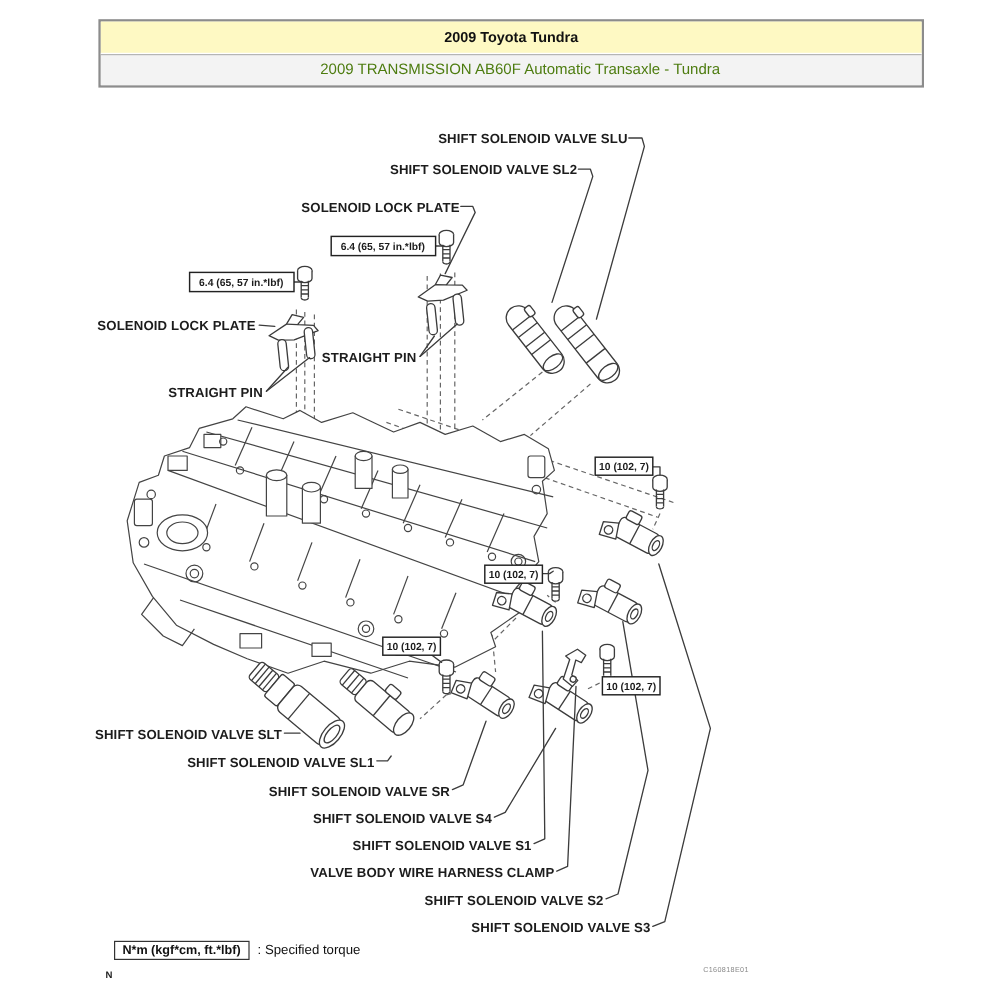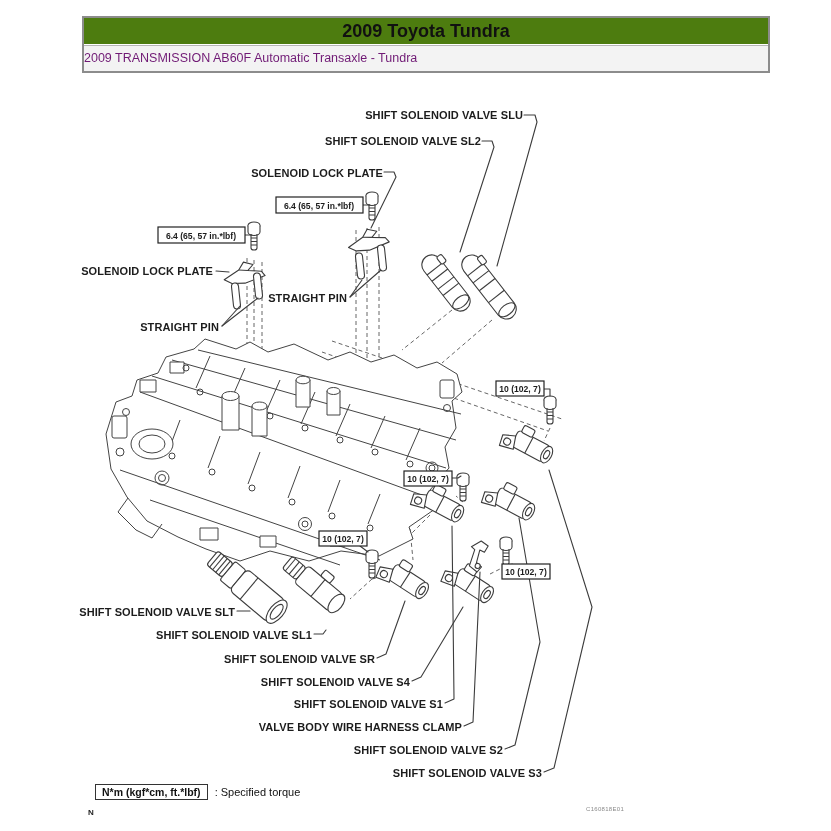--- a/index.html
+++ b/index.html
@@ -1,23 +1,23 @@
 <!DOCTYPE html>
 <html><head>
 <meta charset="utf-8">
 <style>
   html,body{margin:0;padding:0;background:#fff;}
   .page{position:relative;width:831px;height:831px;background:#ffffff;overflow:hidden;
         font-family:"Liberation Sans",sans-serif;color:#1a1a1a;}
   
   .hdr{position:absolute;left:82px;top:16px;width:684px;border:2px solid #8c8c8c;background:#fff;}
-  .hdr-title{background:#4d7c0f;border-bottom:1px solid #ffffff;height:26px;line-height:26px;
-             text-align:center;font-size:18px;font-weight:bold;color:#111;}
+  .hdr-title{background:#fef9c3;border-bottom:1px solid #ffffff;height:26px;line-height:26px;
+             text-align:center;font-size:12px;font-weight:bold;color:#111;}
   .hdr-sub{background:#f3f3f3;border-top:1px solid #b5b5b5;height:25px;line-height:25px;
-           font-size:12.5px;color:#701a75;}
+           text-align:center;font-size:12.5px;color:#4d7c0f;padding-left:15px;}
   
   svg{position:absolute;left:0;top:0;}
   svg text{font-family:"Liberation Sans",sans-serif;font-weight:bold;fill:#1c1c1c;}
   .lbl{font-size:11px;letter-spacing:0.1px;}
   .tq{font-size:8.6px;}
   .ln{stroke:#3c3c3c;stroke-width:1.1;fill:none;stroke-linejoin:round;stroke-linecap:round;}
   .dash{stroke:#666;stroke-width:1;fill:none;stroke-dasharray:4 3;}
   .part{stroke:#3c3c3c;stroke-width:1.1;fill:#ffffff;stroke-linejoin:round;}
   .body-g{stroke:#444;stroke-width:1;fill:none;stroke-linejoin:round;}
   .body-g .solid{fill:#ffffff;}

